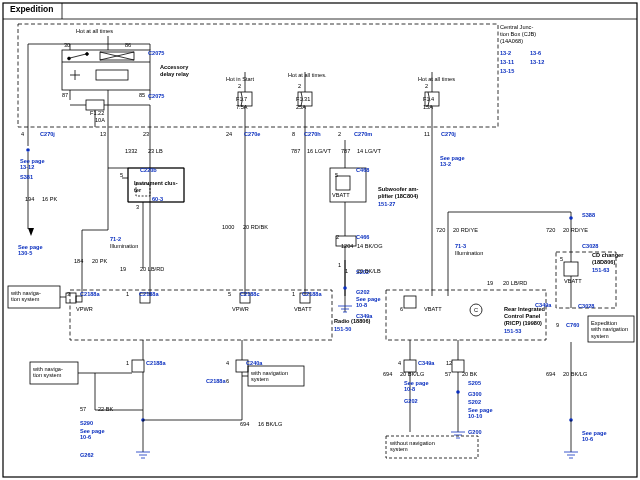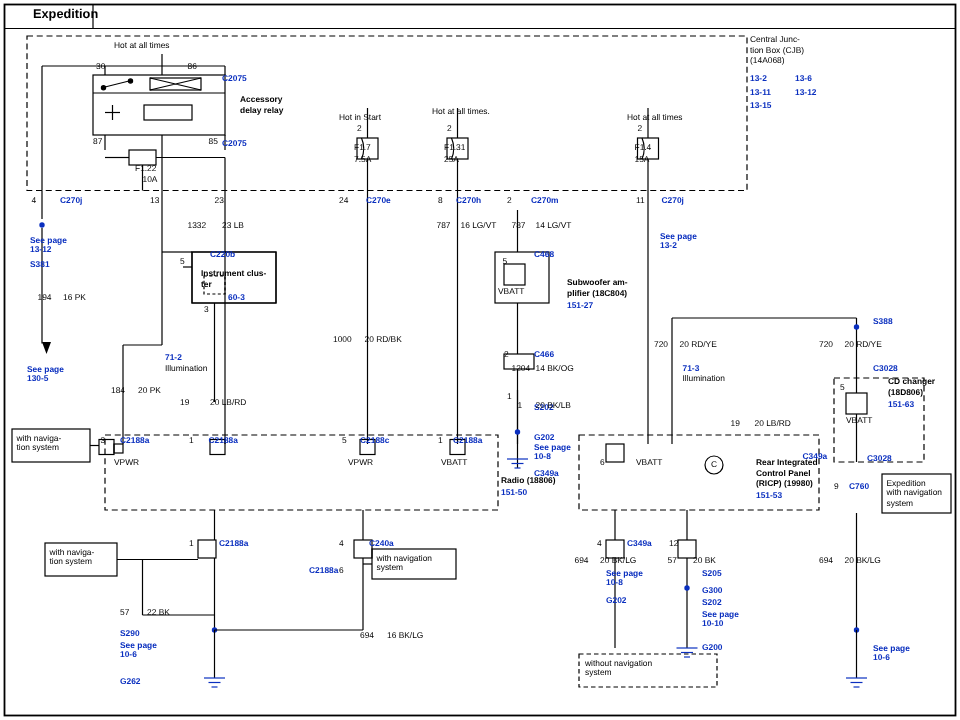--- a/index.html
+++ b/index.html
@@ -201,21 +201,21 @@
       <line x1="95" y1="373" x2="95" y2="410"></line>
       <line x1="95" y1="410" x2="143" y2="410"></line>
 
       <rect x="248" y="366" width="56" height="20"></rect>
       <line x1="248" y1="376" x2="242" y2="376"></line>
 
       <line x1="66" y1="290" x2="66" y2="290"></line>
     </g>
   </svg>
 
-  <div class="lbl t8" style="left:22px;top:5px;">Expedition</div>
+  <div class="lbl t8" style="left:10px;top:5px;">Expedition</div>
 
   <div class="lbl t55" style="left:500px;top:24px;">Central Junc-</div>
   <div class="lbl t55" style="left:500px;top:31px;">tion Box (CJB)</div>
   <div class="lbl t55" style="left:500px;top:38px;">(14A068)</div>
   <div class="lbl t55 blue bold" style="left:500px;top:50px;">13-2</div>
   <div class="lbl t55 blue bold" style="left:530px;top:50px;">13-6</div>
   <div class="lbl t55 blue bold" style="left:500px;top:59px;">13-11</div>
   <div class="lbl t55 blue bold" style="left:530px;top:59px;">13-12</div>
   <div class="lbl t55 blue bold" style="left:500px;top:68px;">13-15</div>
 

